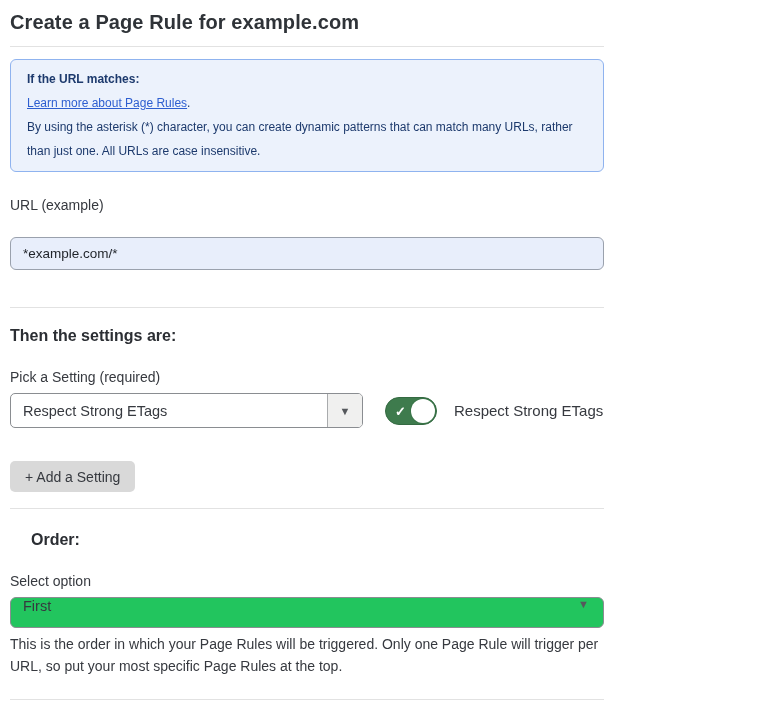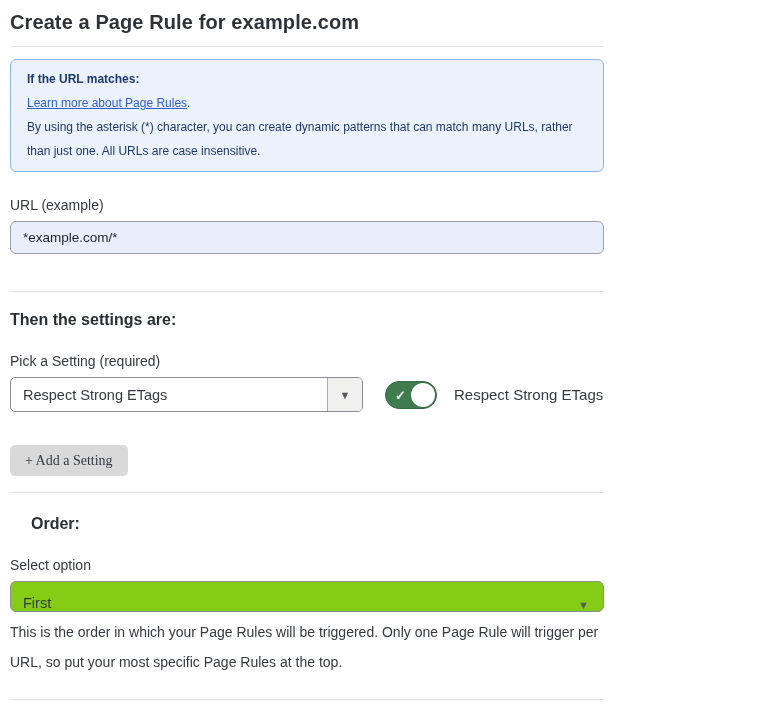--- a/index.html
+++ b/index.html
@@ -50,21 +50,21 @@
 
   
   .field-label {
     font-size: 14px;
     color: #36393f;
     display: block;
   }
   .url-label { margin-top: 25px; }
 
   .url-input {
-    margin-top: 8px;
+    margin-top: 24px;
     width: 100%;
     height: 33px;
     background: #e8eefb;
     border: 1px solid #9aa1ad;
     border-radius: 6px;
     padding: 0 12px;
     font-size: 13.5px;
     font-family: "Liberation Sans", sans-serif;
     color: #1f2329;
     outline: none;
@@ -155,57 +155,57 @@
     color: #36393f;
   }
 
   .btn {
     display: inline-flex;
     align-items: center;
     justify-content: center;
     height: 31px;
     border: none;
     border-radius: 5px;
-    font-family: Liberation Serif, serif;
+    font-family: Liberation Sans, sans-serif;
     font-size: 14px;
     cursor: pointer;
     padding: 0 15px;
   }
   .btn.gray { background: #d9d9d9; color: #36393f; }
   .btn.blue { background: #3d63ee; color: #ffffff; padding: 0 18px; border-radius: 6px; }
   .add-setting-btn { margin-top: 33px; }
 
   .divider.after-settings { margin-top: 16px; }
   .order-heading { margin-top: 22px; margin-left: 21px; }
   .order-label { margin-top: 24px; }
 
   .order-select {
     margin-top: 8px;
     width: 100%;
     height: 31px;
-    background: #84cc16;
+    background: #22c55e;
     border: 1px solid #8a8d91;
     border-radius: 6px;
     display: flex;
-    align-items: flex-end;
+    align-items: flex-start;
     padding: 0 14px 0 12px;
     font-size: 14.5px;
     color: #36393f;
     cursor: pointer;
     position: relative;
   }
   .order-select .order-caret {
     margin-left: auto;
     color: #55585c;
     font-size: 11px;
   }
   .order-help {
     margin-top: 5px;
     font-size: 14px;
-    line-height: 30px;
+    line-height: 22px;
     color: #36393f;
     max-width: 735px;
   }
 
   .divider.after-order { margin-top: 22px; }
   .actions-row {
     margin-top: 18px;
     display: flex;
     align-items: center;
     gap: 10px;

